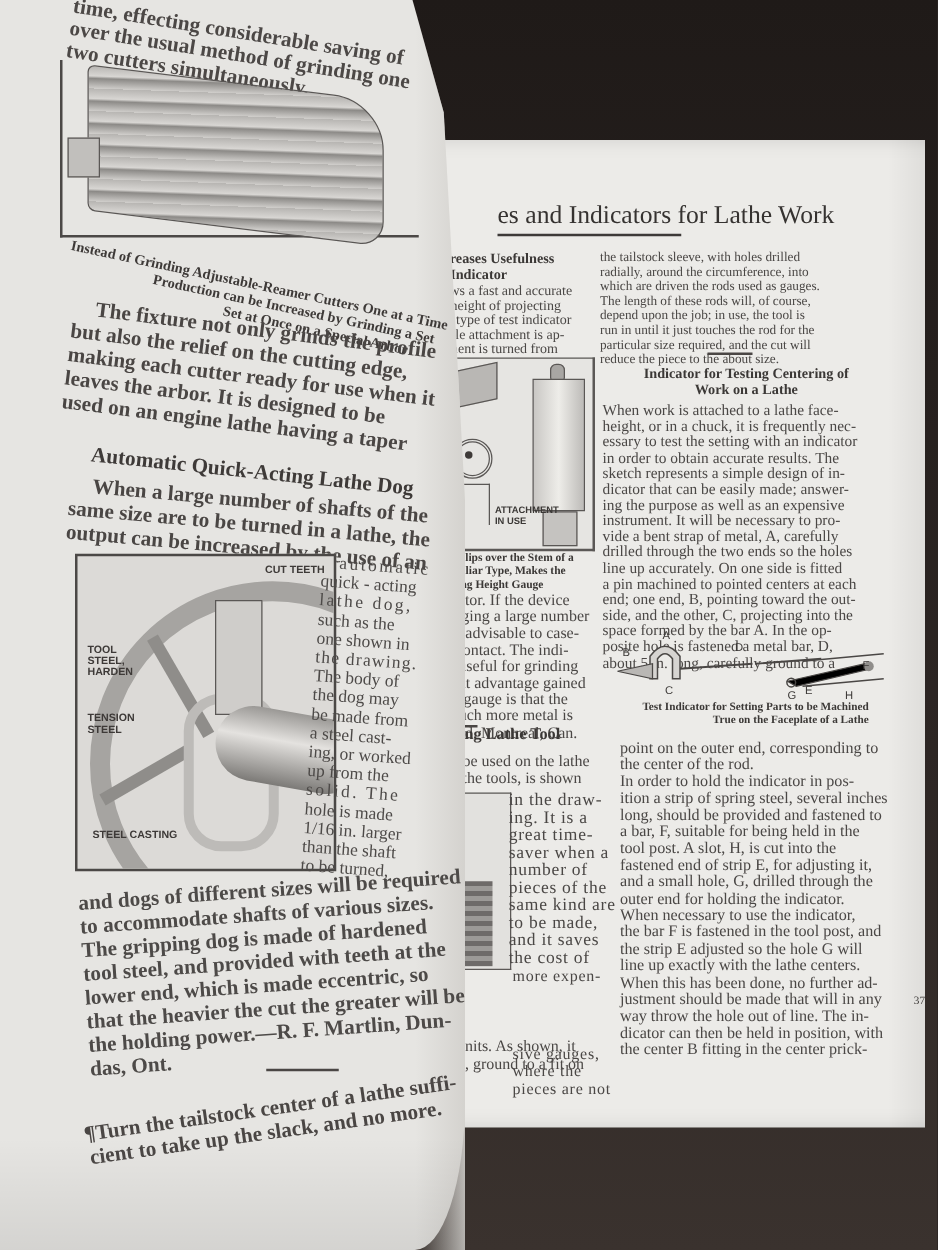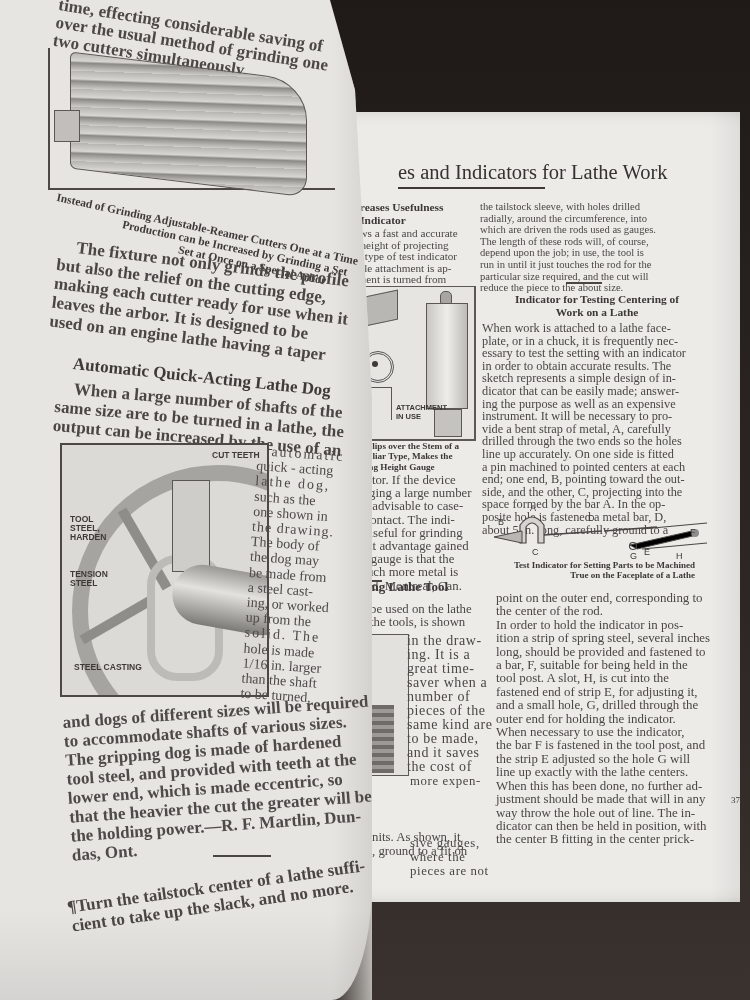--- a/index.html
+++ b/index.html
@@ -181,21 +181,21 @@
   <div>particular size required, and the cut will</div>
   <div>reduce the piece to the about size.</div>
 </div>
 <div class="abs rule-r1"></div>
 <div class="abs txt h-ind" style="text-align:center;width:230px;">
   <div>Indicator for Testing Centering of</div>
   <div>Work on a Lathe</div>
 </div>
 <div class="abs txt col3b">
   <div>  When work is attached to a lathe face-</div>
-  <div>plate, or in a chuck, it is frequently nec-</div>
+  <div>height, or in a chuck, it is frequently nec-</div>
   <div>essary to test the setting with an indicator</div>
   <div>in order to obtain accurate results.  The</div>
   <div>sketch represents a simple design of in-</div>
   <div>dicator that can be easily made; answer-</div>
   <div>ing the purpose as well as an expensive</div>
   <div>instrument.  It will be necessary to pro-</div>
   <div>vide a bent strap of metal, A, carefully</div>
   <div>drilled through the two ends so the holes</div>
   <div>line up accurately.  On one side is fitted</div>
   <div>a pin machined to pointed centers at each</div>

